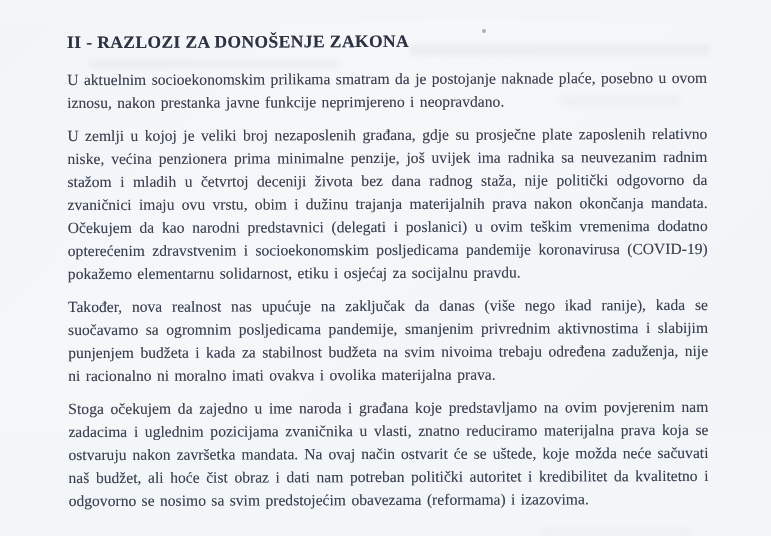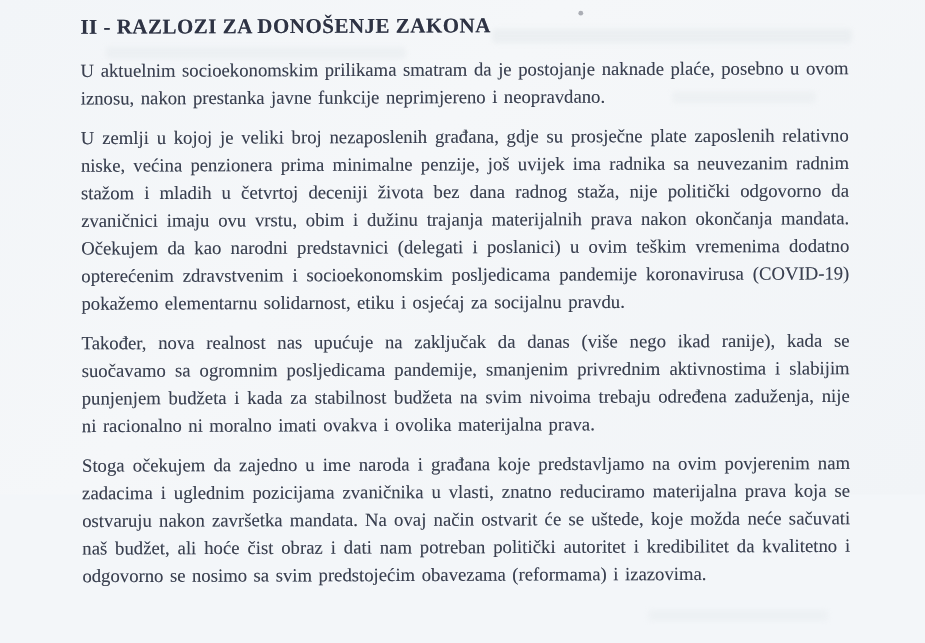--- a/index.html
+++ b/index.html
@@ -13,20 +13,21 @@
     background: #f3f6f9;
     font-family: "Liberation Serif", "DejaVu Serif", serif;
   }
   .page {
     position: relative;
     width: 771px;
     height: 412px;
     background: linear-gradient(135deg, #f2f5f8 0%, #f5f7f9 40%, #f1f4f7 100%);
     box-sizing: border-box;
     padding: 11px 64px 0 67px;
+    margin-top: 20px;
   }
   .scan-tilt {
     transform: rotate(-0.2deg);
     transform-origin: 50% 0;
   }
   .doc-title {
     font-size: 17.5px;
     font-weight: bold;
     letter-spacing: 0.4px;
     color: #2e3344;

